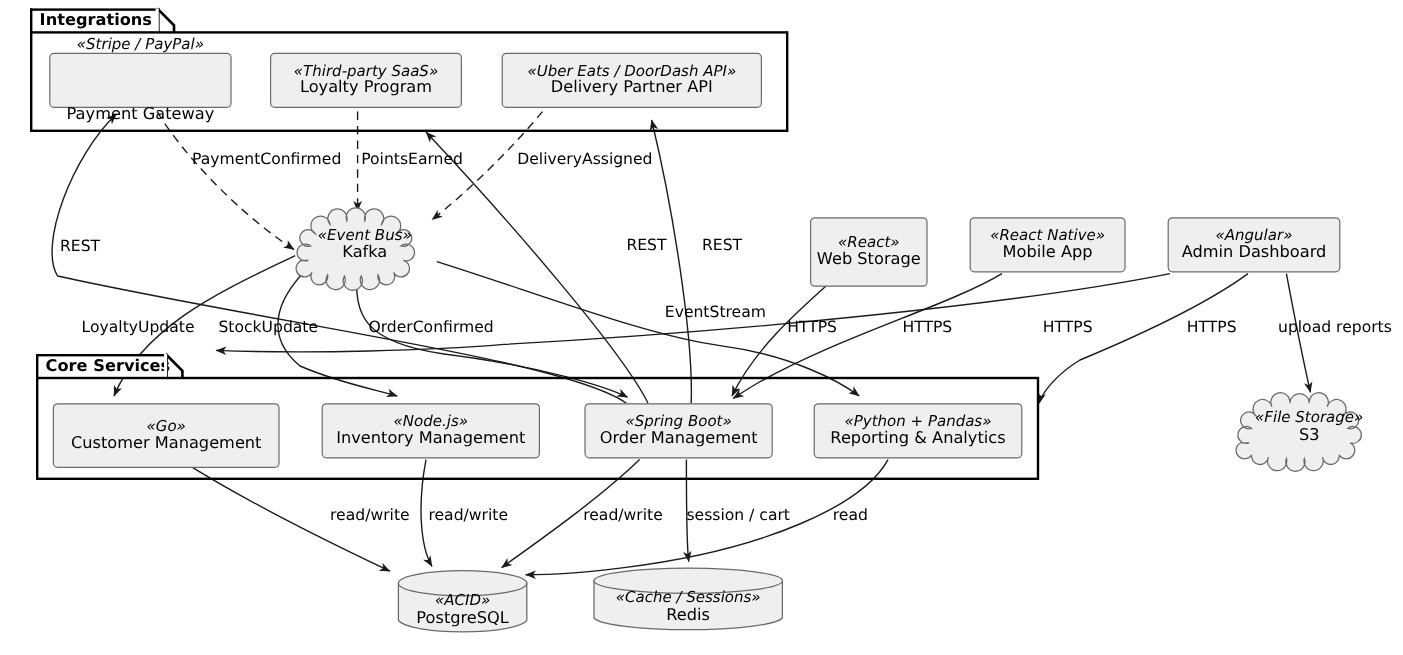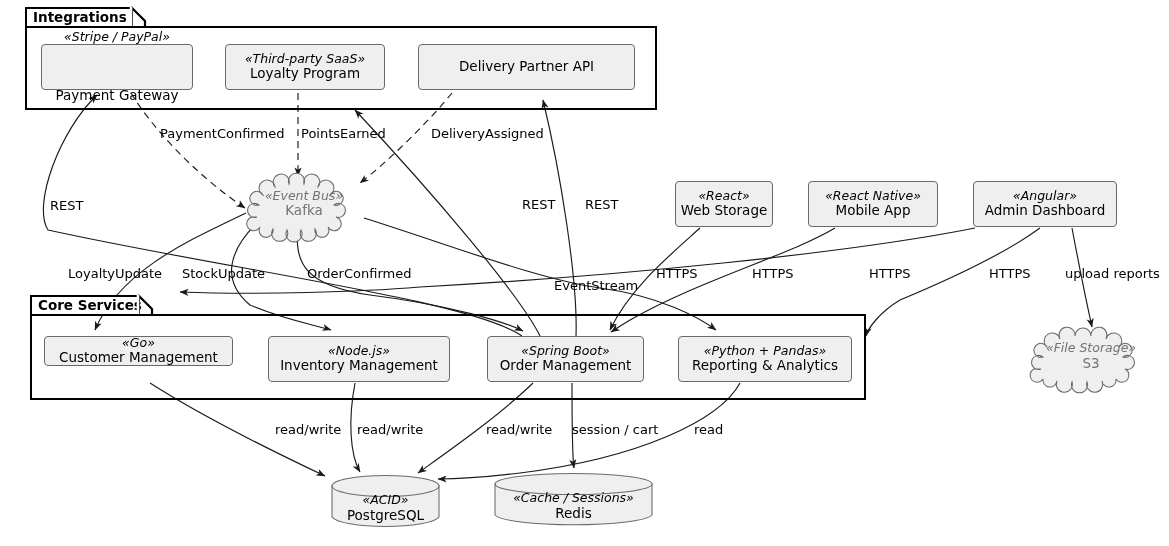--- a/index.html
+++ b/index.html
@@ -19,21 +19,21 @@
         display:flex;flex-direction:column;align-items:center;justify-content:center;
         text-align:center;line-height:1.18;color:#000;}
   .node .stereo{font-style:italic;font-size:12.5px;white-space:nowrap;}
   .node .nm{font-size:13.5px;white-space:nowrap;}
 
   
   .cloudwrap{position:absolute;}
   .cloudwrap svg{position:absolute;left:0;top:0;overflow:visible;}
   .cloudwrap .txt{position:absolute;left:0;top:0;width:100%;height:100%;
         display:flex;flex-direction:column;align-items:center;justify-content:center;
-        text-align:center;line-height:1.18;color:#737373;}
+        text-align:center;line-height:1.18;color:#000000;}
   .cloudwrap .stereo{font-style:italic;font-size:12.5px;white-space:nowrap;}
   .cloudwrap .nm{font-size:13.5px;white-space:nowrap;}
 
   
   .dbwrap{position:absolute;}
   .dbwrap svg{position:absolute;left:0;top:0;overflow:visible;}
   .dbwrap .txt{position:absolute;left:0;top:14px;width:100%;height:calc(100% - 14px);
         display:flex;flex-direction:column;align-items:center;justify-content:center;
         text-align:center;line-height:1.18;color:#000;}
   .dbwrap .stereo{font-style:italic;font-size:12.5px;white-space:nowrap;}
@@ -111,50 +111,51 @@
 
   <div class="node" style="left:41px;top:44px;width:152px;height:46px;gap:43px;">
     <span class="stereo">«Stripe / PayPal»</span>
     <span class="nm">Payment Gateway</span>
   </div>
   <div class="node" style="left:225px;top:44px;width:160px;height:46px;">
     <span class="stereo">«Third-party SaaS»</span>
     <span class="nm">Loyalty Program</span>
   </div>
   <div class="node" style="left:418px;top:44px;width:217px;height:46px;">
+    <span class="stereo">«Uber Eats / DoorDash API»</span>
     <span class="nm">Delivery Partner API</span>
   </div>
 
   <div class="pkg-tab" style="left:30px;top:295px;width:110px;height:20px;">
     <span>Core Services</span>
   </div>
   <svg style="position:absolute;left:138px;top:295px;width:16px;height:21px;overflow:visible;">
     <path d="M0,0 L14,14 L14,20.5" fill="#fff" stroke="#000" stroke-width="2.2"></path>
     <path d="M0,0 L0,20" stroke="#fff" stroke-width="2.6"></path>
   </svg>
   <div class="pkg" style="left:30px;top:314px;width:836px;height:86px;"></div>
 
-  <div class="node" style="left:44px;top:336px;width:189px;height:30px;">
+  <div class="node" style="left:44px;top:336px;width:189px;height:54px;">
     <span class="stereo">«Go»</span>
     <span class="nm">Customer Management</span>
   </div>
   <div class="node" style="left:268px;top:336px;width:182px;height:46px;">
     <span class="stereo">«Node.js»</span>
     <span class="nm">Inventory Management</span>
   </div>
   <div class="node" style="left:487px;top:336px;width:157px;height:46px;">
     <span class="stereo">«Spring Boot»</span>
     <span class="nm">Order Management</span>
   </div>
   <div class="node" style="left:678px;top:336px;width:174px;height:46px;">
     <span class="stereo">«Python + Pandas»</span>
     <span class="nm">Reporting &amp; Analytics</span>
   </div>
 
-  <div class="node" style="left:675px;top:181px;width:98px;height:46px;">
+  <div class="node" style="left:675px;top:181px;width:98px;height:58px;">
     <span class="stereo">«React»</span>
     <span class="nm">Web Storage</span>
   </div>
   <div class="node" style="left:808px;top:181px;width:130px;height:46px;">
     <span class="stereo">«React Native»</span>
     <span class="nm">Mobile App</span>
   </div>
   <div class="node" style="left:973px;top:181px;width:144px;height:46px;">
     <span class="stereo">«Angular»</span>
     <span class="nm">Admin Dashboard</span>
@@ -236,21 +237,21 @@
 
   <div class="elabel" style="left:50px;top:199px;">REST</div>
   <div class="elabel" style="left:160px;top:127px;">PaymentConfirmed</div>
   <div class="elabel" style="left:301px;top:127px;">PointsEarned</div>
   <div class="elabel" style="left:431px;top:127px;">DeliveryAssigned</div>
   <div class="elabel" style="left:522px;top:198px;">REST</div>
   <div class="elabel" style="left:585px;top:198px;">REST</div>
   <div class="elabel" style="left:68px;top:267px;">LoyaltyUpdate</div>
   <div class="elabel" style="left:182px;top:267px;">StockUpdate</div>
   <div class="elabel" style="left:307px;top:267px;">OrderConfirmed</div>
-  <div class="elabel" style="left:554px;top:279px;">EventStream</div>
+  <div class="elabel" style="left:554px;top:254px;">EventStream</div>
   <div class="elabel" style="left:656px;top:267px;">HTTPS</div>
   <div class="elabel" style="left:752px;top:267px;">HTTPS</div>
   <div class="elabel" style="left:869px;top:267px;">HTTPS</div>
   <div class="elabel" style="left:989px;top:267px;">HTTPS</div>
   <div class="elabel" style="left:1065px;top:267px;">upload reports</div>
   <div class="elabel" style="left:275px;top:423px;">read/write</div>
   <div class="elabel" style="left:357px;top:423px;">read/write</div>
   <div class="elabel" style="left:486px;top:423px;">read/write</div>
   <div class="elabel" style="left:572px;top:423px;">session / cart</div>
   <div class="elabel" style="left:694px;top:423px;">read</div>

